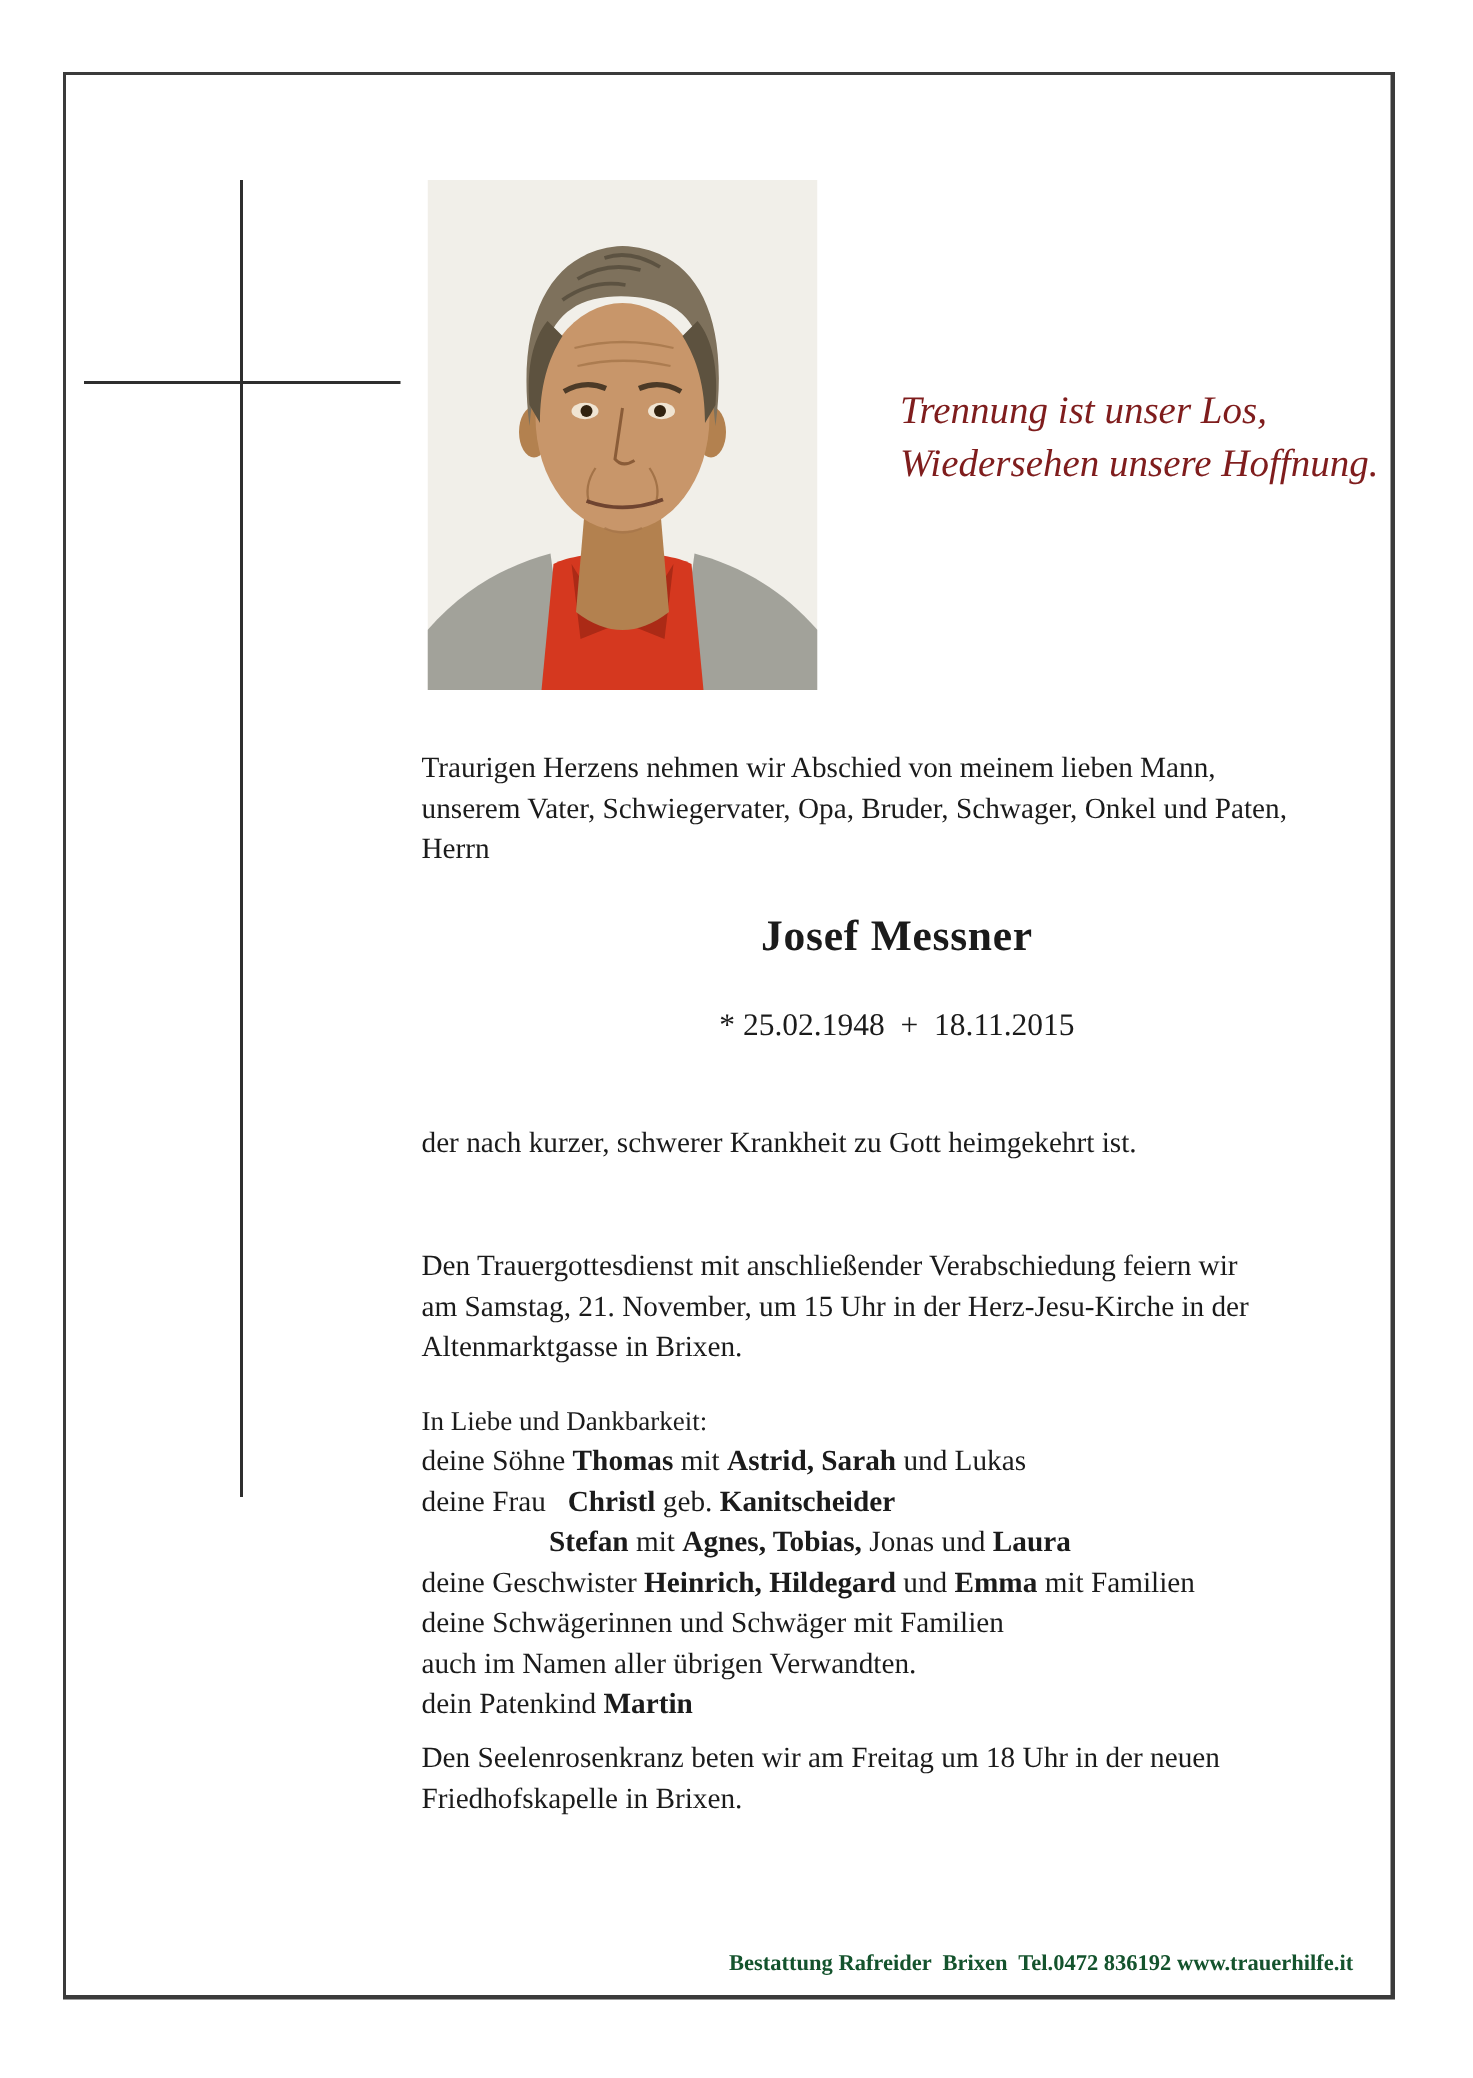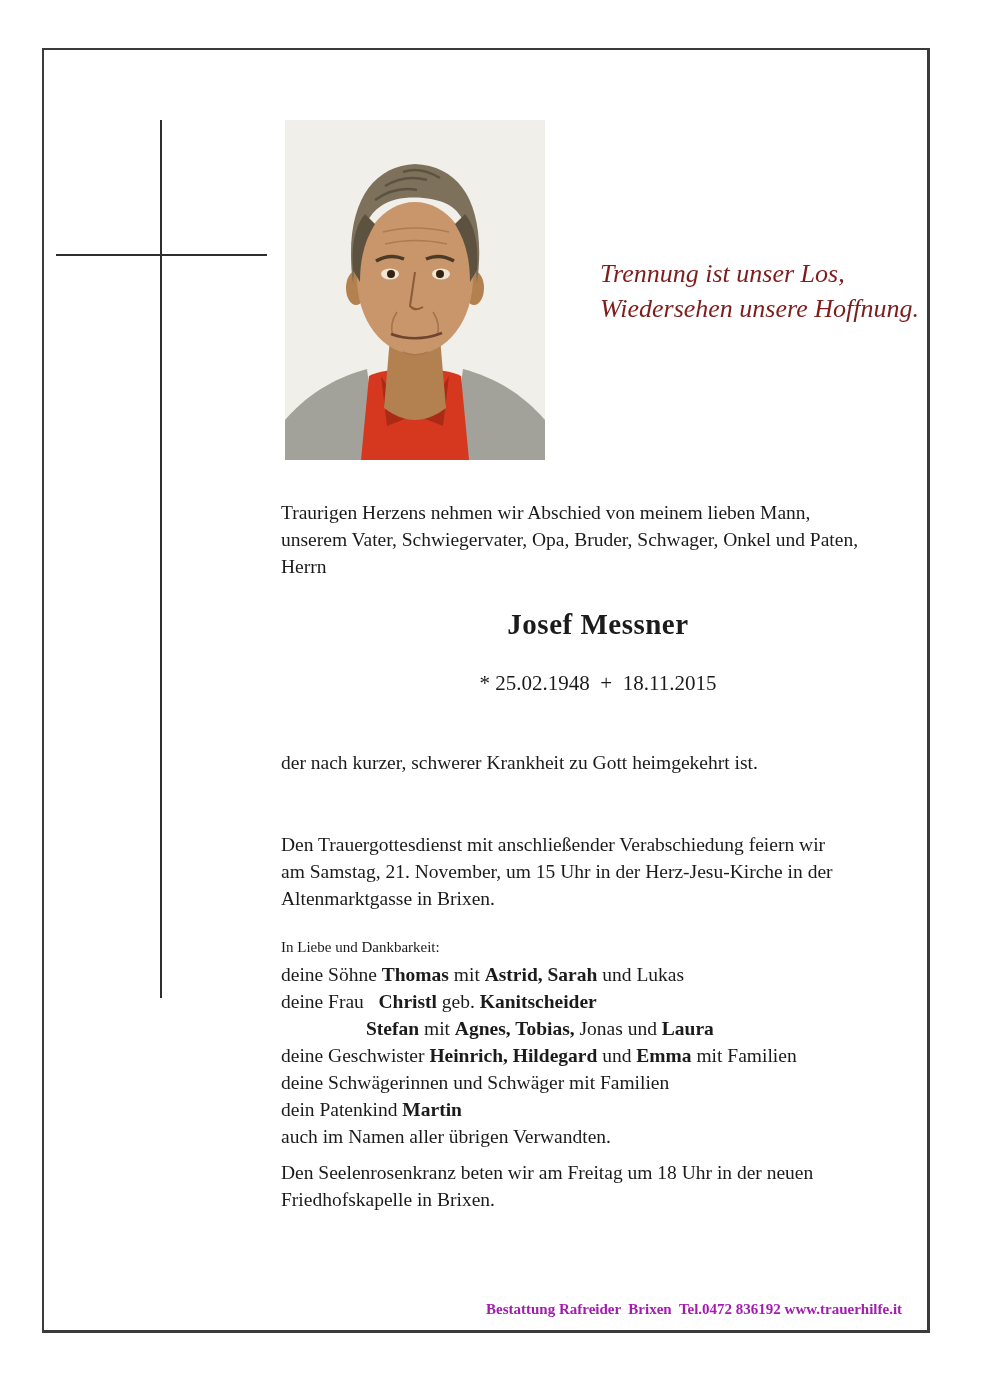--- a/index.html
+++ b/index.html
@@ -32,28 +32,28 @@
   .rosary { top:1159px; }
   .donation { top:1236px; }
   .deceased-name {
     position:absolute; left:281px; top:608px; width:634px;
     text-align:center; font-size:29px; font-weight:bold; letter-spacing:0.5px;
   }
   .deceased-dates {
     position:absolute; left:281px; top:671px; width:634px;
     text-align:center; font-size:21px; white-space:pre;
   }
-  .mourners-intro { position:absolute; left:281px; top:934px; font-size:15px; line-height:27px; }
+  .mourners-intro { position:absolute; left:281px; top:934px; font-size:18px; line-height:27px; }
   .mourners-lines { position:absolute; left:281px; top:961px; width:645px; font-size:19.5px; line-height:27px; }
   .family-line { white-space:pre-wrap; }
   .family-line.indent { padding-left:85px; }
   .bold-name { font-weight:bold; }
   .footer {
     position:absolute; left:486px; top:1301px;
-    font-size:15px; font-weight:bold; white-space:pre; color:#a21caf;
+    font-size:15px; font-weight:bold; white-space:pre; color:#14532d;
   }
 </style>
 </head>
 <body>
 
 <div class="page">
   <div class="frame"></div>
 
   <div class="cross-v"></div>
   <div class="cross-h"></div>
@@ -113,21 +113,21 @@
 am Samstag, 21. November, um 15 Uhr in der Herz-Jesu-Kirche in der
 Altenmarktgasse in Brixen.</div>
 
   <div class="mourners-intro">In Liebe und Dankbarkeit:</div>
   <div class="mourners-lines">
       <div class="family-line"><span>deine Söhne </span><span class="bold-name">Thomas</span><span> mit </span><span class="bold-name">Astrid, Sarah</span><span> und Lukas</span></div>
       <div class="family-line"><span>deine Frau   </span><span class="bold-name">Christl</span><span> geb. </span><span class="bold-name">Kanitscheider</span></div>
       <div class="family-line indent"><span class="bold-name">Stefan</span><span> mit </span><span class="bold-name">Agnes, Tobias,</span><span> Jonas und </span><span class="bold-name">Laura</span></div>
       <div class="family-line"><span>deine Geschwister </span><span class="bold-name">Heinrich, Hildegard</span><span> und </span><span class="bold-name">Emma</span><span> mit Familien</span></div>
       <div class="family-line"><span>deine Schwägerinnen und Schwäger mit Familien</span></div>
+      <div class="family-line"><span>auch im Namen aller übrigen Verwandten.</span></div>
       <div class="family-line"><span>dein Patenkind </span><span class="bold-name">Martin</span></div>
-      <div class="family-line"><span>auch im Namen aller übrigen Verwandten.</span></div>
     </div>
 
   <div class="bodytext rosary">Den Seelenrosenkranz beten wir am Freitag um 18 Uhr in der neuen
 Friedhofskapelle in Brixen.</div>
 
   <div class="footer">Bestattung Rafreider  Brixen  Tel.0472 836192 www.trauerhilfe.it</div>
 </div>
 
 </body></html>

